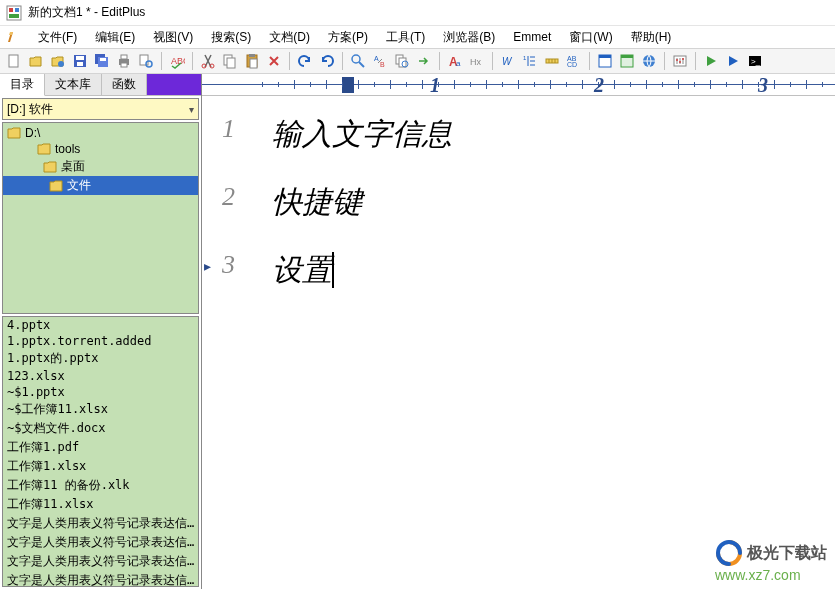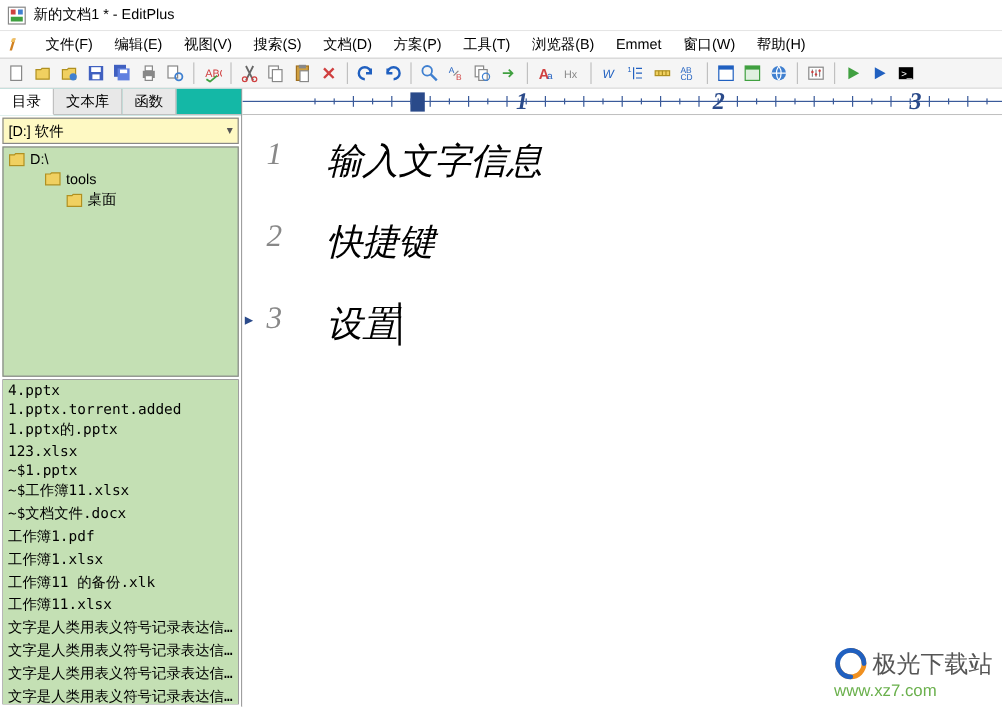--- a/index.html
+++ b/index.html
@@ -12,33 +12,33 @@
 .menubar { height: 22px; background: #fff; display: flex; align-items: center; padding: 0 6px; gap: 2px; }
 .menubar .menu-item { padding: 2px 8px; font-size: 12px; color: #000; cursor: pointer; }
 
 .toolbar { height: 26px; background: #f5f5f5; border-top: 1px solid #d4d4d4; border-bottom: 1px solid #d4d4d4; display: flex; align-items: center; padding: 0 4px; gap: 2px; }
 .tb-btn { width: 20px; height: 20px; display: flex; align-items: center; justify-content: center; cursor: pointer; border: 1px solid transparent; }
 .tb-sep { width: 1px; height: 18px; background: #c0c0c0; margin: 0 3px; }
 
 .main-area { display: flex; height: calc(589px - 26px - 22px - 26px); }
 
 .sidebar { width: 202px; background: #fff; border-right: 1px solid #888; display: flex; flex-direction: column; }
-.side-tabs { height: 22px; display: flex; background: #14b8a6; border-bottom: 1px solid #c0c0c0; }
+.side-tabs { height: 22px; display: flex; background: #6d28d9; border-bottom: 1px solid #c0c0c0; }
 .side-tab { padding: 2px 10px; font-size: 12px; border-right: 1px solid #c0c0c0; background: #e8e8e8; cursor: pointer; }
 .side-tab.active { background: #fff; border-bottom: 1px solid #fff; margin-bottom: -1px; }
 
 .drive-select { height: 22px; border: 1px solid #888; margin: 2px; display: flex; align-items: center; padding: 0 4px; font-size: 12px; justify-content: space-between; background: #fef9c3; }
 .drive-select .chev { font-size: 10px; color: #555; }
 
 .folder-tree { background: #c4e0b4; flex: 0 0 192px; border: 1px solid #888; margin: 0 2px; overflow: auto; padding: 2px 0; }
 .tree-item { display: flex; align-items: center; padding: 1px 4px; font-size: 12px; cursor: pointer; }
 .tree-item .folder-icon { width: 14px; height: 12px; margin-right: 4px; }
 .tree-item.sel { background: #316ac5; color: #fff; }
 .indent-1 { padding-left: 34px; }
-.indent-2 { padding-left: 52px; }
+.indent-2 { padding-left: 40px; }
 .indent-3 { padding-left: 46px; }
 
 .file-list { background: #c4e0b4; flex: 1; border: 1px solid #888; margin: 2px; overflow: auto; }
 .file-item { padding: 1px 4px; font-size: 12px; cursor: pointer; white-space: nowrap; font-family: "SimSun", monospace; }
 
 .editor-area { flex: 1; display: flex; flex-direction: column; position: relative; }
 .ruler { height: 22px; background: #fff; border-bottom: 1px solid #c0c0c0; position: relative; overflow: hidden; }
 .ruler-line { position: absolute; top: 10px; left: 0; right: 0; height: 1px; background: #3a5a9a; }
 .ruler-tick { position: absolute; top: 6px; width: 1px; height: 9px; background: #3a5a9a; }
 .ruler-tick.small { top: 8px; height: 5px; }
@@ -47,21 +47,21 @@
 
 .editor-body { flex: 1; background: #fff; position: relative; overflow: hidden; }
 .gutter { position: absolute; left: 0; top: 0; bottom: 0; width: 54px; background: #fff; }
 .line-num { position: absolute; right: 8px; font-size: 26px; font-style: italic; color: #888; font-family: "Times New Roman", serif; }
 .line-marker { position: absolute; left: 2px; font-size: 14px; color: #2a4a8a; }
 .text-line { position: absolute; left: 70px; font-size: 30px; font-style: italic; font-family: "STKaiti","KaiTi","楷体",serif; color: #000; }
 .cursor-bar { position: absolute; width: 2px; height: 36px; background: #000; }
 
 .watermark { position: absolute; right: 8px; bottom: 6px; text-align: left; }
 .watermark .wm-logo { display: flex; align-items: center; gap: 4px; }
-.watermark .wm-name { font-size: 20px; color: #555; font-weight: normal; }
+.watermark .wm-name { font-size: 16px; color: #555; font-weight: bold; }
 .watermark .wm-url { font-size: 14px; color: #6ab04c; }
 
 svg { display: block; }
 </style>
 </head>
 <body>
 
 <div class="titlebar">
   <span class="app-icon">
     <svg width="16" height="16" viewBox="0 0 16 16">
@@ -323,20 +323,28 @@
           </span>
           <span>tools</span>
         </div>
         <div class="tree-item indent-2">
           <span class="folder-icon">
             <svg width="14" height="12">
               <path d="M1 2 L5 2 L6 1 L13 1 L13 11 L1 11 Z" fill="#f0d060" stroke="#b09020"></path>
             </svg>
           </span>
           <span>桌面</span>
+        </div>
+        <div class="tree-item indent-3 sel">
+          <span class="folder-icon">
+            <svg width="14" height="12">
+              <path d="M1 2 L5 2 L6 1 L13 1 L13 11 L1 11 Z" fill="#f0d060" stroke="#b09020"></path>
+            </svg>
+          </span>
+          <span>文件</span>
         </div>
       </div>
     <div class="file-list" id="file-list">
         <div class="file-item">4.pptx</div>
         <div class="file-item">1.pptx.torrent.added</div>
         <div class="file-item">1.pptx的.pptx</div>
         <div class="file-item">123.xlsx</div>
         <div class="file-item">~$1.pptx</div>
         <div class="file-item">~$工作簿11.xlsx</div>
         <div class="file-item">~$文档文件.docx</div>

